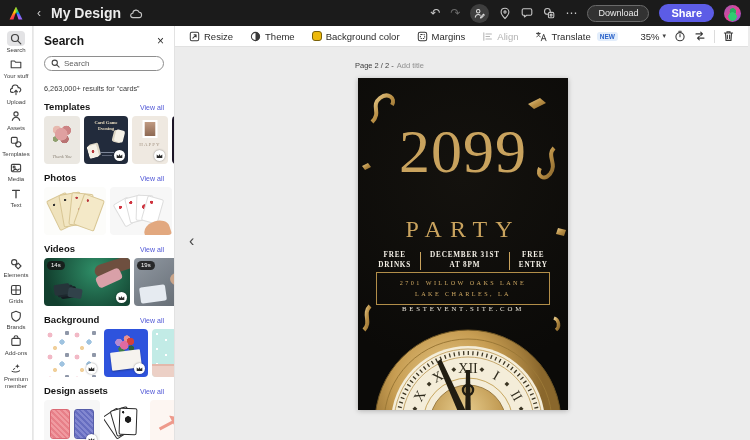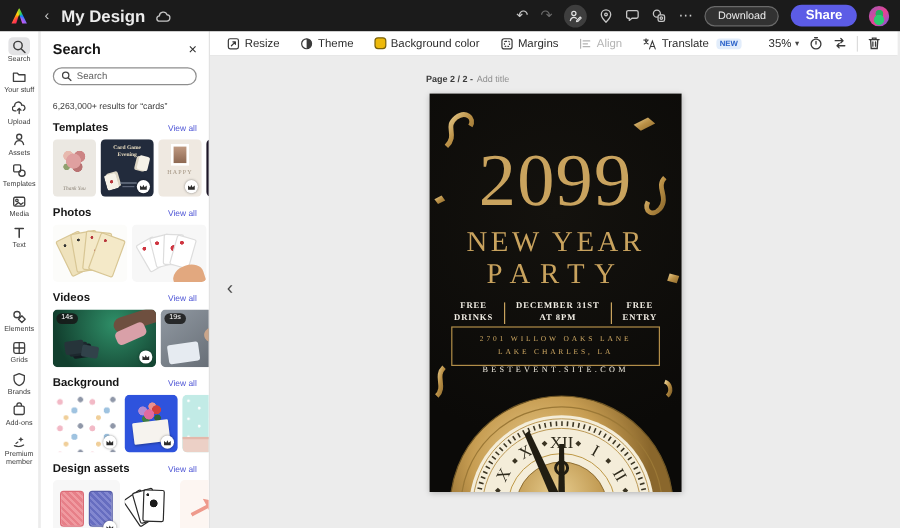--- a/index.html
+++ b/index.html
@@ -54,21 +54,21 @@
   .newbadge{font-size:6.5px;font-weight:700;color:#2a62c9;background:#e2edfb;border-radius:3px;padding:1px 3px;margin-left:2px}
   .cv-right{margin-left:auto;display:flex;align-items:center;gap:8px}
   .zoomctl{font-size:9.5px;color:#2b2b2b;display:flex;align-items:center;gap:3px;cursor:pointer}
   .chev{font-size:7px;color:#444}
   .vdiv{width:1px;height:13px;background:#dcdcdc}
 
   
   .cv-body{position:absolute;left:175px;right:0;top:47px;bottom:0;background:#ececec}
   .collapse{position:absolute;left:14px;top:186px;font-size:16px;color:#4a4a4a;cursor:pointer;line-height:1}
   .page-label{position:absolute;left:180px;top:14px;font-size:7.5px;cursor:pointer}
-  .page-label .b{font-weight:700;color:#3c3c3c}
+  .page-label .b{font-weight:400;color:#3c3c3c}
   .page-label .ph{color:#8f8f8f;margin-left:3px}
 
   .poster{position:absolute;left:183px;top:31px;width:210px;height:332px;background:radial-gradient(circle at 50% 30%,#14120e,#0b0a08 75%);box-shadow:0 1px 5px rgba(0,0,0,.25);overflow:hidden;font-family:"Liberation Serif",serif}
   .p-tagline{position:absolute;top:35px;left:0;right:0;text-align:center;font-size:7px;letter-spacing:2.6px;color:#f4f0e7;white-space:nowrap}
   .p-year{position:absolute;top:42px;left:0;right:0;text-align:center;font-size:62px;line-height:1;color:#c9a35e;letter-spacing:1px}
   .p-t1{position:absolute;top:111px;left:0;right:0;text-align:center;font-size:24px;letter-spacing:3px;color:#c9a35e;white-space:nowrap}
   .p-t2{position:absolute;top:138px;left:0;right:0;text-align:center;font-size:24px;letter-spacing:8px;color:#c9a35e}
   .p-info{position:absolute;top:173px;left:8px;right:8px;display:flex;justify-content:center;align-items:center;gap:9px}
   .p-col{font-size:7.2px;font-weight:700;letter-spacing:.8px;line-height:1.35;text-align:center;color:#f4f0e7;font-family:"Liberation Serif",serif}
   .p-bar{width:1px;height:18px;background:#c9a35e}
@@ -469,21 +469,20 @@
       <path d="M14 44 C24 34 12 28 22 20 C30 14 38 20 34 27" stroke="url(#grib)" stroke-width="4" fill="none"></path>
       <path d="M170 26 l12 -6 6 5 -12 6z" fill="url(#grib)"></path>
       <path d="M196 70 C188 78 200 86 192 96 C186 103 178 98 182 90" stroke="url(#grib)" stroke-width="4" fill="none"></path>
       <path d="M4 88 l6 -3 3 4 -6 3z" fill="url(#grib)"></path>
       <path d="M200 150 l8 2 -2 6 -8 -2z" fill="url(#grib)"></path>
       <path d="M6 252 C14 244 4 236 12 228" stroke="url(#grib)" stroke-width="4" fill="none"></path>
       <path d="M196 240 a7 7 0 0 1 2 12" stroke="url(#grib)" stroke-width="3.4" fill="none"></path>
     </svg>
 
     <div class="p-year">2099</div>
-    <div class="p-t1">NEW YEAR</div>
     <div class="p-t2">PARTY</div>
 
     <div class="p-info">
       <div class="p-col">
         <div>FREE</div>
           <div>DRINKS</div>
       </div>
       <div class="p-bar"></div>
       <div class="p-col">
         <div>DECEMBER 31ST</div>

